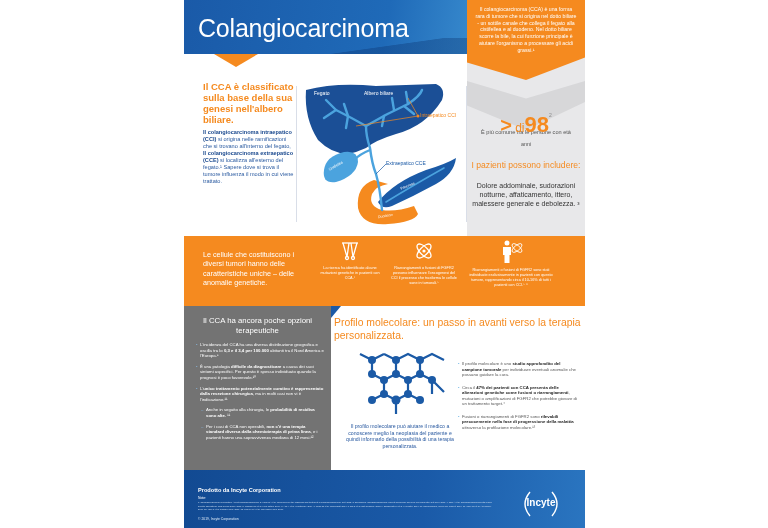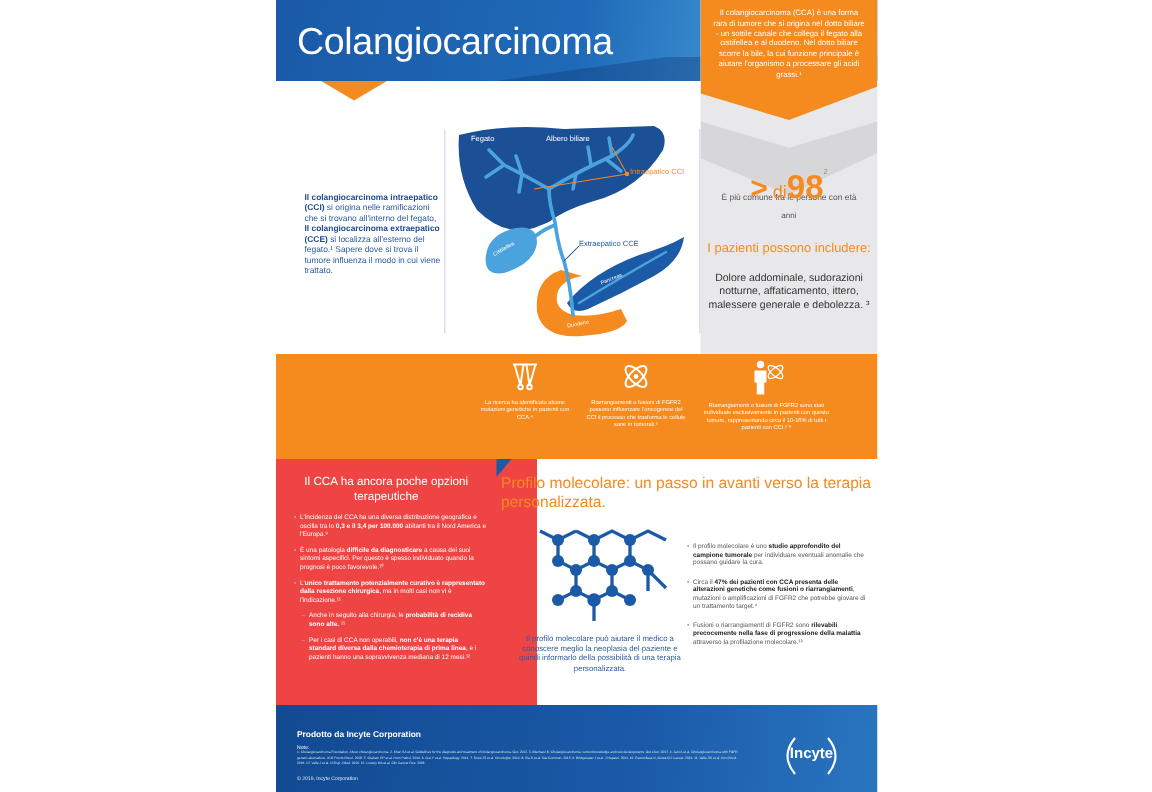--- a/index.html
+++ b/index.html
@@ -32,21 +32,21 @@
   .vline2{position:absolute;left:282px;top:86px;width:1px;height:136px;background:#d9dee8;}
   
   .diagram{position:absolute;left:112px;top:78px;width:170px;height:150px;}
   .lbl{position:absolute;font-size:5px;white-space:nowrap;}
   
   .band{position:absolute;left:0;top:236px;width:401px;height:70px;background:#f58a1f;}
   .band-text{position:absolute;left:19px;top:14px;width:110px;font-size:7.2px;line-height:9.4px;color:#fff;}
   .band-item{position:absolute;top:4px;text-align:center;color:#fff;font-size:3.8px;line-height:5px;}
   .band-item svg{display:block;margin:0 auto 4px auto;}
   
-  .bcol{position:absolute;left:0;top:306px;width:174px;height:164px;background:#ef4444;}
+  .bcol{position:absolute;left:0;top:306px;width:147px;height:164px;background:#737373;}
   .bcol-arrow{position:absolute;left:147px;top:306px;width:0;height:0;border-top:12px solid #1b5aa6;border-right:10px solid transparent;}
   .bcol-title{position:absolute;left:0;top:10px;width:147px;text-align:center;font-size:7.8px;line-height:10px;color:#fff;}
   .bcol ul{position:absolute;left:12px;top:36px;width:128px;margin:0;padding:0;list-style:none;}
   .bcol li{font-size:4.3px;line-height:5.6px;color:#fff;margin-bottom:5px;padding-left:4px;position:relative;}
   .bcol li:before{content:"•";position:absolute;left:0;top:0;color:#8cc0ec;}
   .bcol li.sub{padding-left:10px;}
   .bcol li.sub:before{content:"–";left:5px;}
   
   .prof-title{position:absolute;left:150px;top:316px;width:250px;text-align:left;font-size:10.4px;line-height:13px;color:#f58a1f;}
   .mol{position:absolute;left:172px;top:352px;width:92px;height:70px;}
@@ -80,20 +80,21 @@
     <div class="rcol-intro">Il colangiocarcinoma (CCA) è una forma rara di tumore che si origina nel dotto biliare - un sottile canale che collega il fegato alla cistifellea e al duodeno. Nel dotto biliare scorre la bile, la cui funzione principale è aiutare l'organismo a processare gli acidi grassi.¹</div>
     <div class="rcol-age-lbl">È più comune fra le persone con età</div>
     <div class="rcol-age" style="top:112px;">
       <span class="gt">&gt;</span><span class="di"> di</span><span class="num">98</span><sup>2</sup>
     </div>
     <div class="rcol-anni" style="top:141px;">anni</div>
     <div class="rcol-sym-t">I pazienti possono includere:</div>
     <div class="rcol-sym-b">Dolore addominale, sudorazioni notturne, affaticamento, ittero, malessere generale e debolezza. ³</div>
   </div>
 
+  <div class="cls-title">Il CCA è classificato sulla base della sua genesi nell'albero biliare.</div>
   <div class="cls-body">
     <b>Il colangiocarcinoma intraepatico (CCI)</b><span> si origina nelle ramificazioni che si trovano all'interno del fegato,</span><br>
     <b>Il colangiocarcinoma extraepatico (CCE)</b><span> si localizza all'esterno del fegato.¹ Sapere dove si trova il tumore influenza il modo in cui viene trattato.</span>
   </div>
   <div class="vline"></div>
   <div class="vline2"></div>
 
   <div class="diagram">
     <svg width="170" height="150" viewBox="0 0 170 150">
 
@@ -125,20 +126,21 @@
     <span class="lbl" style="left:18px;top:12px;color:#fff;">Fegato</span>
     <span class="lbl" style="left:68px;top:12px;color:#fff;">Albero biliare</span>
     <span class="lbl" style="left:124px;top:34px;color:#f58a1f;">Intraepatico CCI</span>
     <span class="lbl" style="left:90px;top:82px;color:#1b5aa6;">Extraepatico CCE</span>
     <span class="lbl" style="left:32px;top:86px;color:#fff;font-size:3.6px;transform:rotate(-30deg);">Cistifellea</span>
     <span class="lbl" style="left:104px;top:106px;color:#fff;font-size:3.6px;transform:rotate(-22deg);">Pancreas</span>
     <span class="lbl" style="left:82px;top:136px;color:#fff;font-size:3.6px;transform:rotate(-10deg);">Duodeno</span>
   </div>
 
   <div class="band">
+    <div class="band-text">Le cellule che costituiscono i diversi tumori hanno delle caratteristiche uniche – delle anomalie genetiche.</div>
 
     <div class="band-item" style="left:136px;width:60px;">
       <svg width="22" height="22" viewBox="0 0 22 22">
         <g stroke="#fff" stroke-width="1.3" fill="none">
           <path d="M4 3 L8 17 M10 3 L8 17 M12 3 L14 17 M18 3 L14 17"></path>
           <path d="M3 3 L19 3"></path>
           <circle cx="8" cy="18" r="1.5"></circle>
             <circle cx="14" cy="18" r="1.5"></circle>
         </g>
       </svg>

